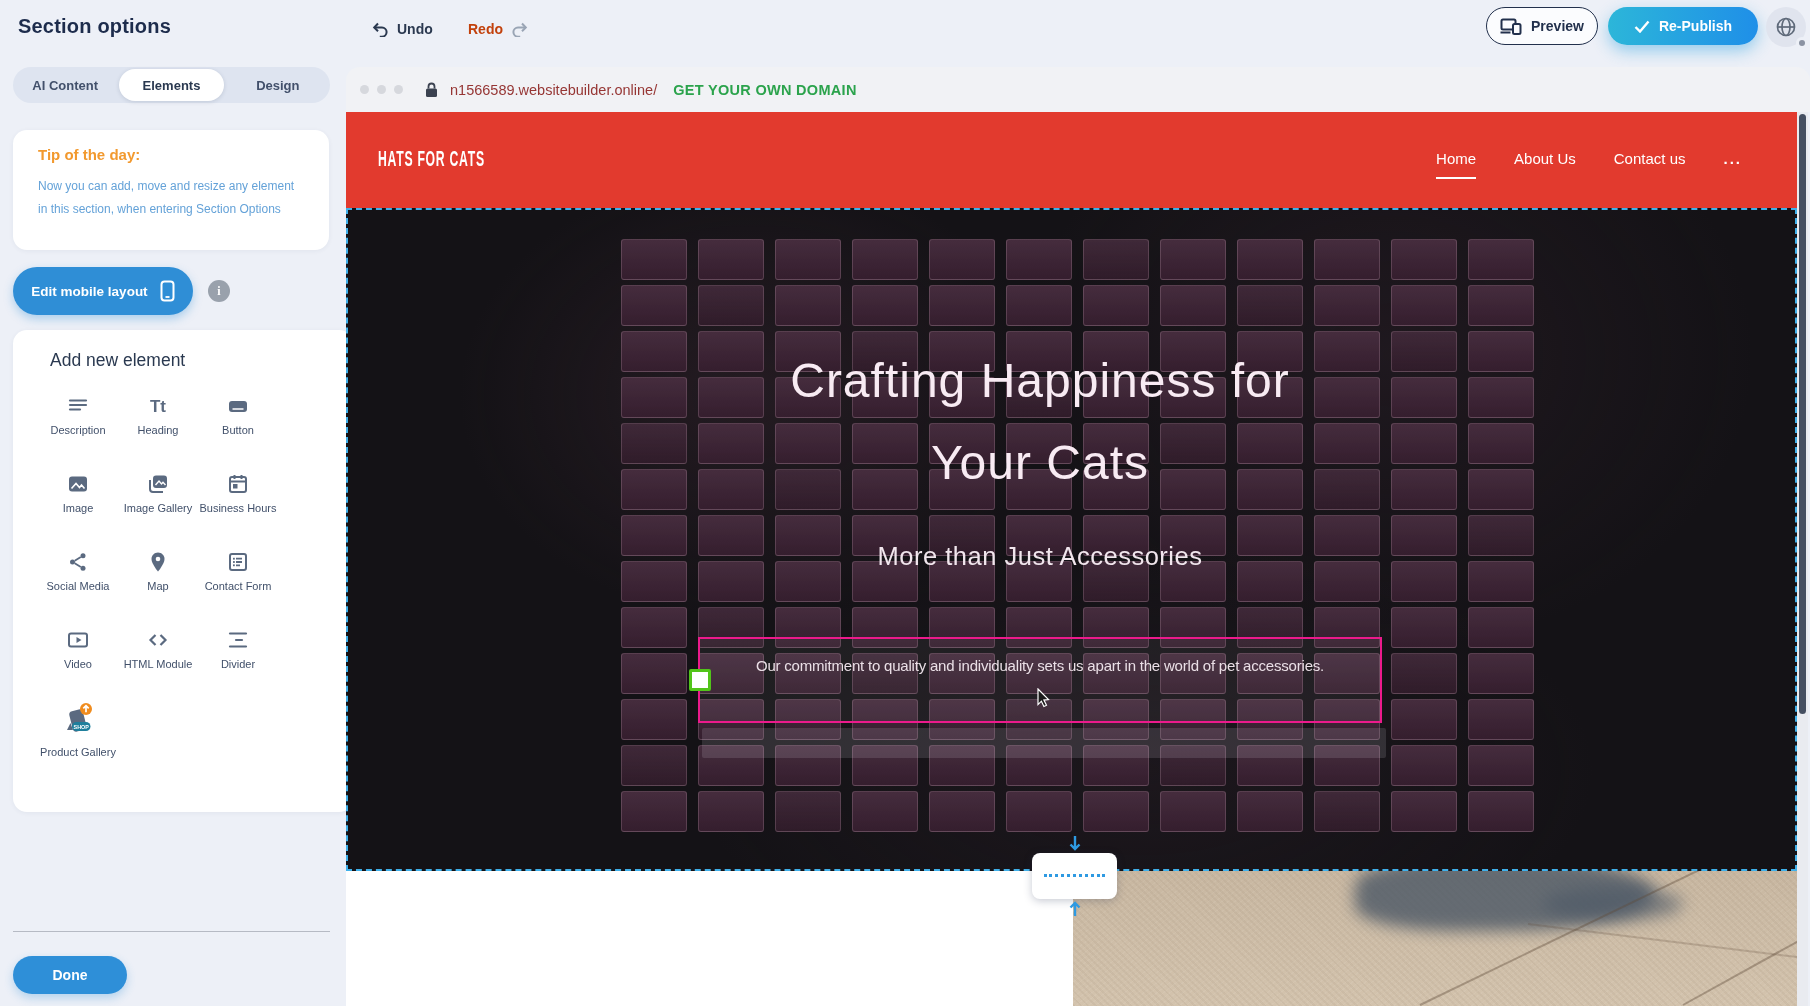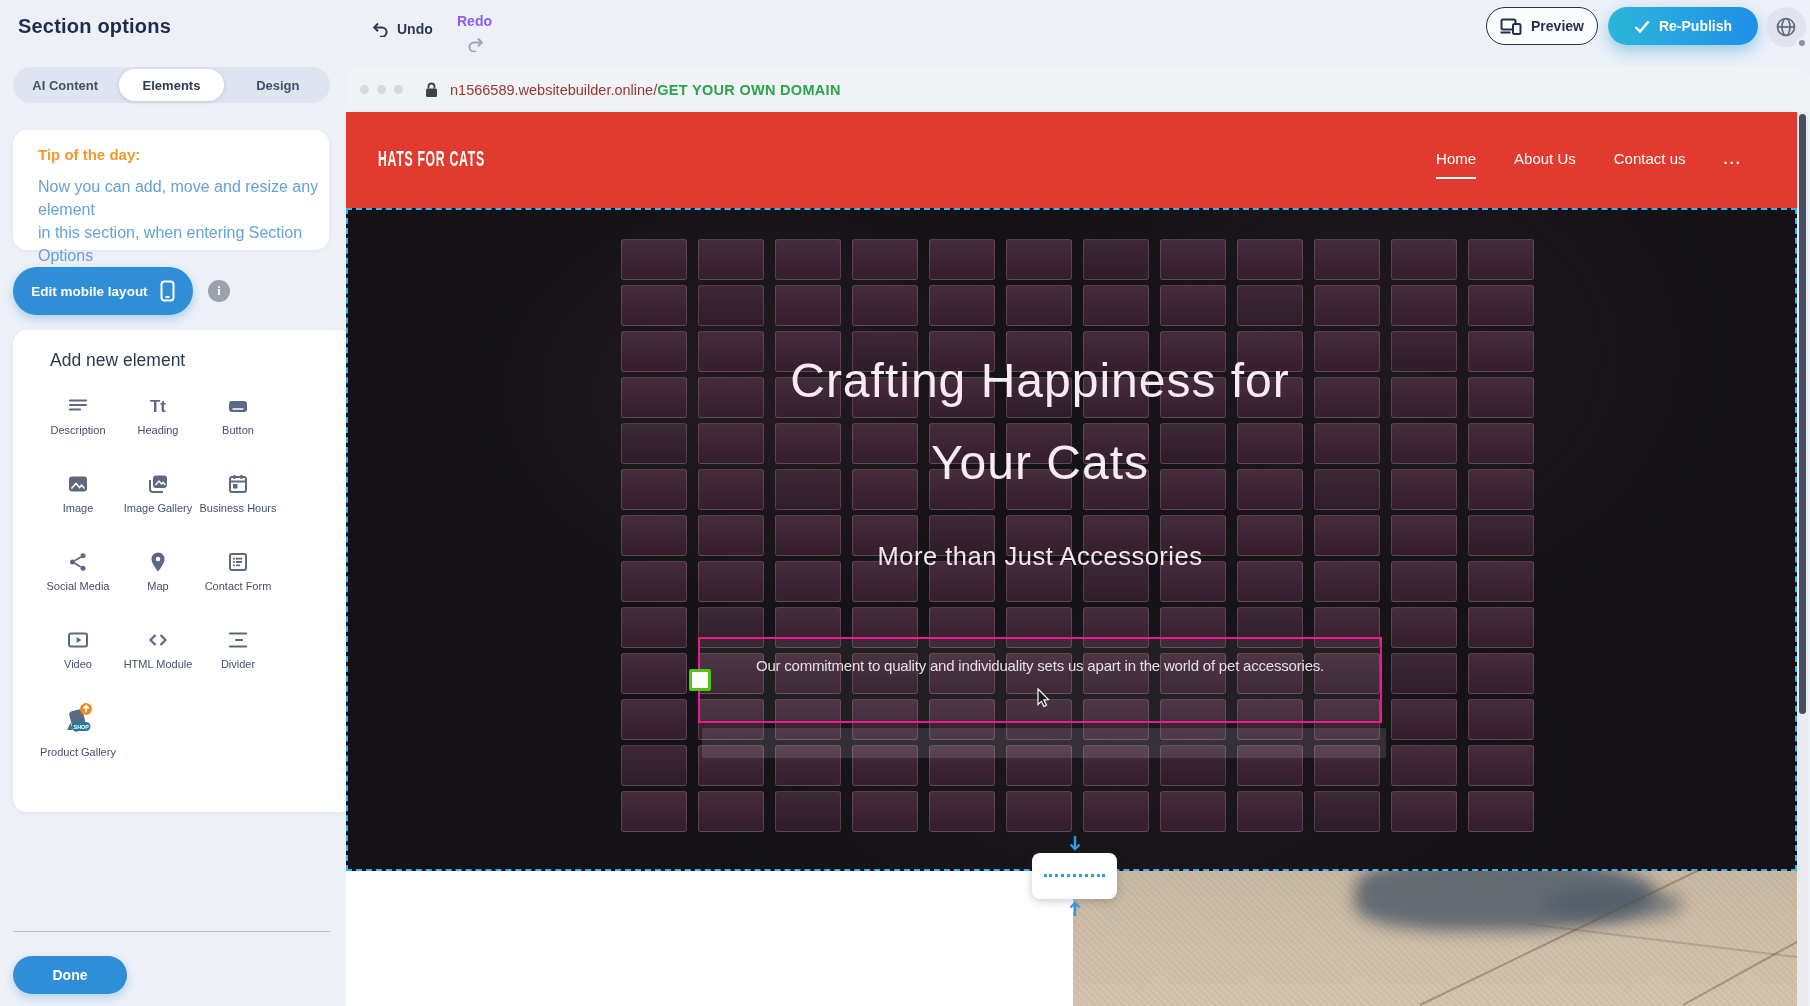--- a/index.html
+++ b/index.html
@@ -9,56 +9,56 @@
     font-family:"Liberation Sans", sans-serif;
     -webkit-font-smoothing:antialiased;
   }
   .abs{position:absolute;}
 
   
   #topbar{left:0;top:0;width:1810px;height:60px;}
   .tb-title{left:18px;top:15px;font-size:20px;font-weight:bold;color:#1d2c4c;letter-spacing:.2px;}
   .histbtn{top:13px;height:32px;display:flex;align-items:center;gap:7px;font-size:14px;font-weight:bold;cursor:pointer;}
   #undo-btn{left:372px;color:#2b3950;}
-  #redo-btn{left:457px;color:#8b5cf6;flex-direction:column;}
+  #redo-btn{left:468px;color:#c2410c;}
   .pillbtn{top:7px;height:38px;border-radius:19px;display:flex;align-items:center;justify-content:center;gap:9px;font-size:14px;font-weight:bold;cursor:pointer;box-sizing:border-box;}
   #preview-btn{left:1486px;width:112px;border:1.5px solid #22304c;color:#22304c;background:#fbfcfe;}
   #republish-btn{left:1608px;width:150px;color:#fff;border:none;
     background:linear-gradient(90deg,#2cb6d9,#1f8fe8);
     box-shadow:0 6px 16px rgba(41,160,224,.45);}
   #globe-btn{left:1766px;top:7px;width:40px;height:40px;border-radius:50%;background:#e0e4ee;display:flex;align-items:center;justify-content:center;cursor:pointer;}
   .globe-badge{position:absolute;right:-2px;bottom:-2px;width:12px;height:12px;border-radius:50%;background:#edf0f7;display:flex;align-items:center;justify-content:center;}
   .globe-badge i{width:6px;height:6px;border-radius:50%;background:#8b93a3;}
 
   
   #tabs{left:13px;top:67px;width:317px;height:36px;background:#dee4f0;border-radius:18px;display:flex;padding:0;box-sizing:border-box;}
   .tab{flex:1;display:flex;align-items:center;justify-content:center;font-size:13px;font-weight:bold;color:#42506b;cursor:pointer;border-radius:18px;}
   .tab.active{background:#fff;margin:2px;box-shadow:0 1px 4px rgba(30,45,80,.15);color:#2a3950;}
   .card{background:#fff;border-radius:14px;box-shadow:0 1px 5px rgba(40,55,90,.06);}
   #tip-card{left:13px;top:130px;width:316px;height:120px;}
   .tip-title{left:25px;top:16px;font-size:15px;font-weight:bold;color:#f2992e;}
-  .tip-body{left:25px;top:45px;font-size:16px;line-height:23px;color:#64a2d8;}
+  .tip-body{left:25px;top:45px;font-size:12px;line-height:23px;color:#64a2d8;}
   #edit-mobile{left:13px;top:267px;width:180px;height:48px;border-radius:24px;background:#2f8ed6;color:#fff;display:flex;align-items:center;justify-content:center;gap:12px;font-size:13.5px;font-weight:bold;cursor:pointer;box-shadow:0 4px 10px rgba(47,142,214,.35);}
   #info-dot{left:208px;top:280px;width:22px;height:22px;border-radius:50%;background:#99a1ac;color:#fff;font-size:12px;font-weight:bold;display:flex;align-items:center;justify-content:center;font-family:"Liberation Serif",serif;cursor:pointer;}
   #add-card{left:13px;top:330px;width:340px;height:482px;}
   .add-title{left:37px;top:20px;font-size:17.5px;color:#2a3950;}
   #el-grid{left:25px;top:58px;width:240px;display:grid;grid-template-columns:repeat(3,80px);grid-auto-rows:78px;}
   .el-item{display:flex;flex-direction:column;align-items:center;gap:6px;cursor:pointer;text-align:center;}
   .el-icon{height:30px;display:flex;align-items:flex-end;justify-content:center;}
   .el-label{font-size:11px;line-height:12.5px;color:#41506a;}
   #sb-divider{left:13px;top:931px;width:317px;height:0;border-top:1.5px solid #b6bac4;}
   #done-btn{left:13px;top:956px;width:114px;height:38px;border-radius:19px;background:#2e8fd8;color:#fff;font-size:14px;font-weight:bold;display:flex;align-items:center;justify-content:center;cursor:pointer;box-shadow:0 4px 10px rgba(46,143,216,.3);}
 
   
   #chrome{left:346px;top:67px;width:1464px;height:45px;background:#f1f2f5;border-radius:14px 14px 0 0;display:flex;align-items:center;}
   .dots{display:flex;gap:8px;margin-left:14px;}
   .dots i{width:9px;height:9px;border-radius:50%;background:#d6d8dd;}
   .lockwrap{margin-left:22px;display:flex;align-items:center;}
   .url{margin-left:12px;font-size:14.5px;color:#963634;}
-  .domain-cta{margin-left:0;font-size:14.5px;font-weight:bold;color:#2ba34c;letter-spacing:.3px;cursor:pointer;}
+  .domain-cta{margin-left:16px;font-size:14.5px;font-weight:bold;color:#2ba34c;letter-spacing:.3px;cursor:pointer;}
 
   #page{left:346px;top:112px;width:1451px;height:894px;}
 
   
   #site-header{left:0;top:0;width:1451px;height:96px;background:#e23a2e;display:flex;align-items:center;}
   .logo{margin-left:32px;font-size:17px;font-weight:bold;color:#fff;letter-spacing:1px;transform:scaleX(.72) scaleY(1.25);transform-origin:left center;white-space:nowrap;}
   #site-nav{margin-left:auto;margin-right:55px;display:flex;gap:38px;align-items:center;}
   .nav-item{color:#fff;font-size:15px;cursor:pointer;position:relative;padding-bottom:4px;}
   .nav-item.active::after{content:"";position:absolute;left:0;right:0;bottom:-8px;height:2px;background:#fff;}
   .nav-more{letter-spacing:2px;font-weight:bold;}

